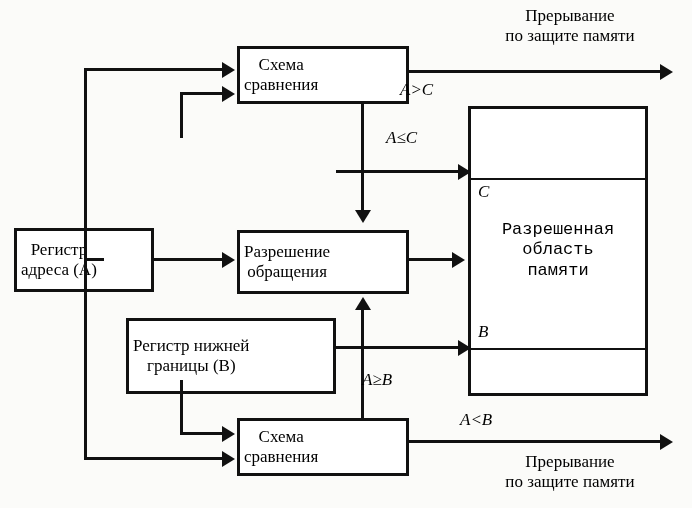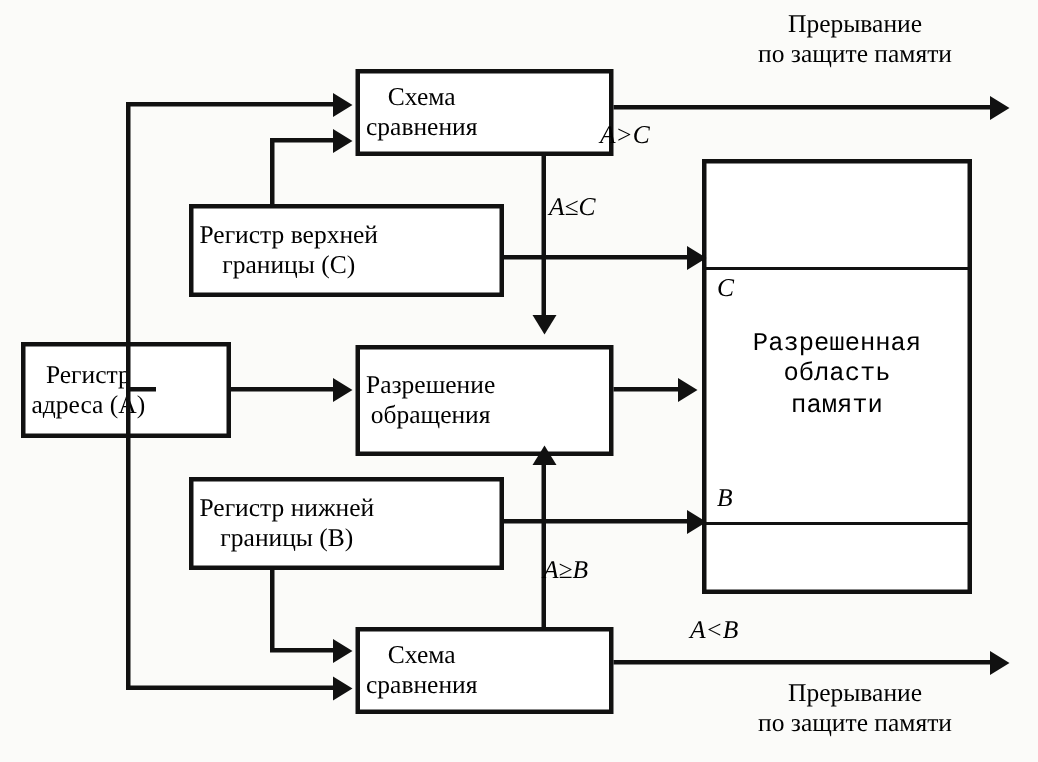--- a/index.html
+++ b/index.html
@@ -108,36 +108,32 @@
   <div class="ghost" style="left:480px; top:200px;">&nbsp;</div>
 
   <div class="label" style="left:470px; top:6px; text-align:center; width:200px;">Прерывание
 по защите памяти</div>
 
   <div class="box" style="left:237px; top:46px; width:172px; height:58px;">
     <div class="inner">Схема
 сравнения</div>
   </div>
 
-  <div class="box" style="left:126px; top:136px; width:210px; height:62px;">
-    <div class="inner">Регистр верхней
-границы (C)</div>
-  </div>
 
   <div class="box" style="left:14px; top:228px; width:140px; height:64px;">
     <div class="inner">Регистр
 адреса (A)</div>
   </div>
 
-  <div class="box" style="left:237px; top:230px; width:172px; height:74px;">
+  <div class="box" style="left:237px; top:230px; width:172px; height:64px;">
     <div class="inner">Разрешение
 обращения</div>
   </div>
 
-  <div class="box" style="left:126px; top:318px; width:210px; height:62px;">
+  <div class="box" style="left:126px; top:318px; width:210px; height:76px;">
     <div class="inner">Регистр нижней
 границы (B)</div>
   </div>
 
   <div class="box" style="left:237px; top:418px; width:172px; height:58px;">
     <div class="inner">Схема
 сравнения</div>
   </div>
 
   <div class="bigbox" style="left:468px; top:106px; width:180px; height:290px;font-family:Liberation Mono, monospace;">
@@ -168,21 +164,21 @@
 
   <div class="hline" style="left:336px; top:170px; width:126px;"></div>
   <div class="arrow-r" style="left:458px; top:164px;"></div>
 
   <div class="hline" style="left:409px; top:70px; width:253px;"></div>
   <div class="arrow-r" style="left:660px; top:64px;"></div>
   <div class="label lbl-it" style="left:400px; top:80px;">A&gt;C</div>
 
   <div class="vline" style="left:361px; top:104px; height:108px;"></div>
   <div class="arrow-d" style="left:355px; top:210px;"></div>
-  <div class="label lbl-it" style="left:366px; top:128px;">A≤C</div>
+  <div class="label lbl-it" style="left:386px; top:128px;">A≤C</div>
 
   <div class="hline" style="left:409px; top:258px; width:50px;"></div>
   <div class="arrow-r" style="left:452px; top:252px;"></div>
 
   <div class="hline" style="left:336px; top:346px; width:126px;"></div>
   <div class="arrow-r" style="left:458px; top:340px;"></div>
 
   <div class="vline" style="left:180px; top:380px; height:52px;"></div>
   <div class="hline" style="left:180px; top:432px; width:44px;"></div>
   <div class="arrow-r" style="left:222px; top:426px;"></div>

